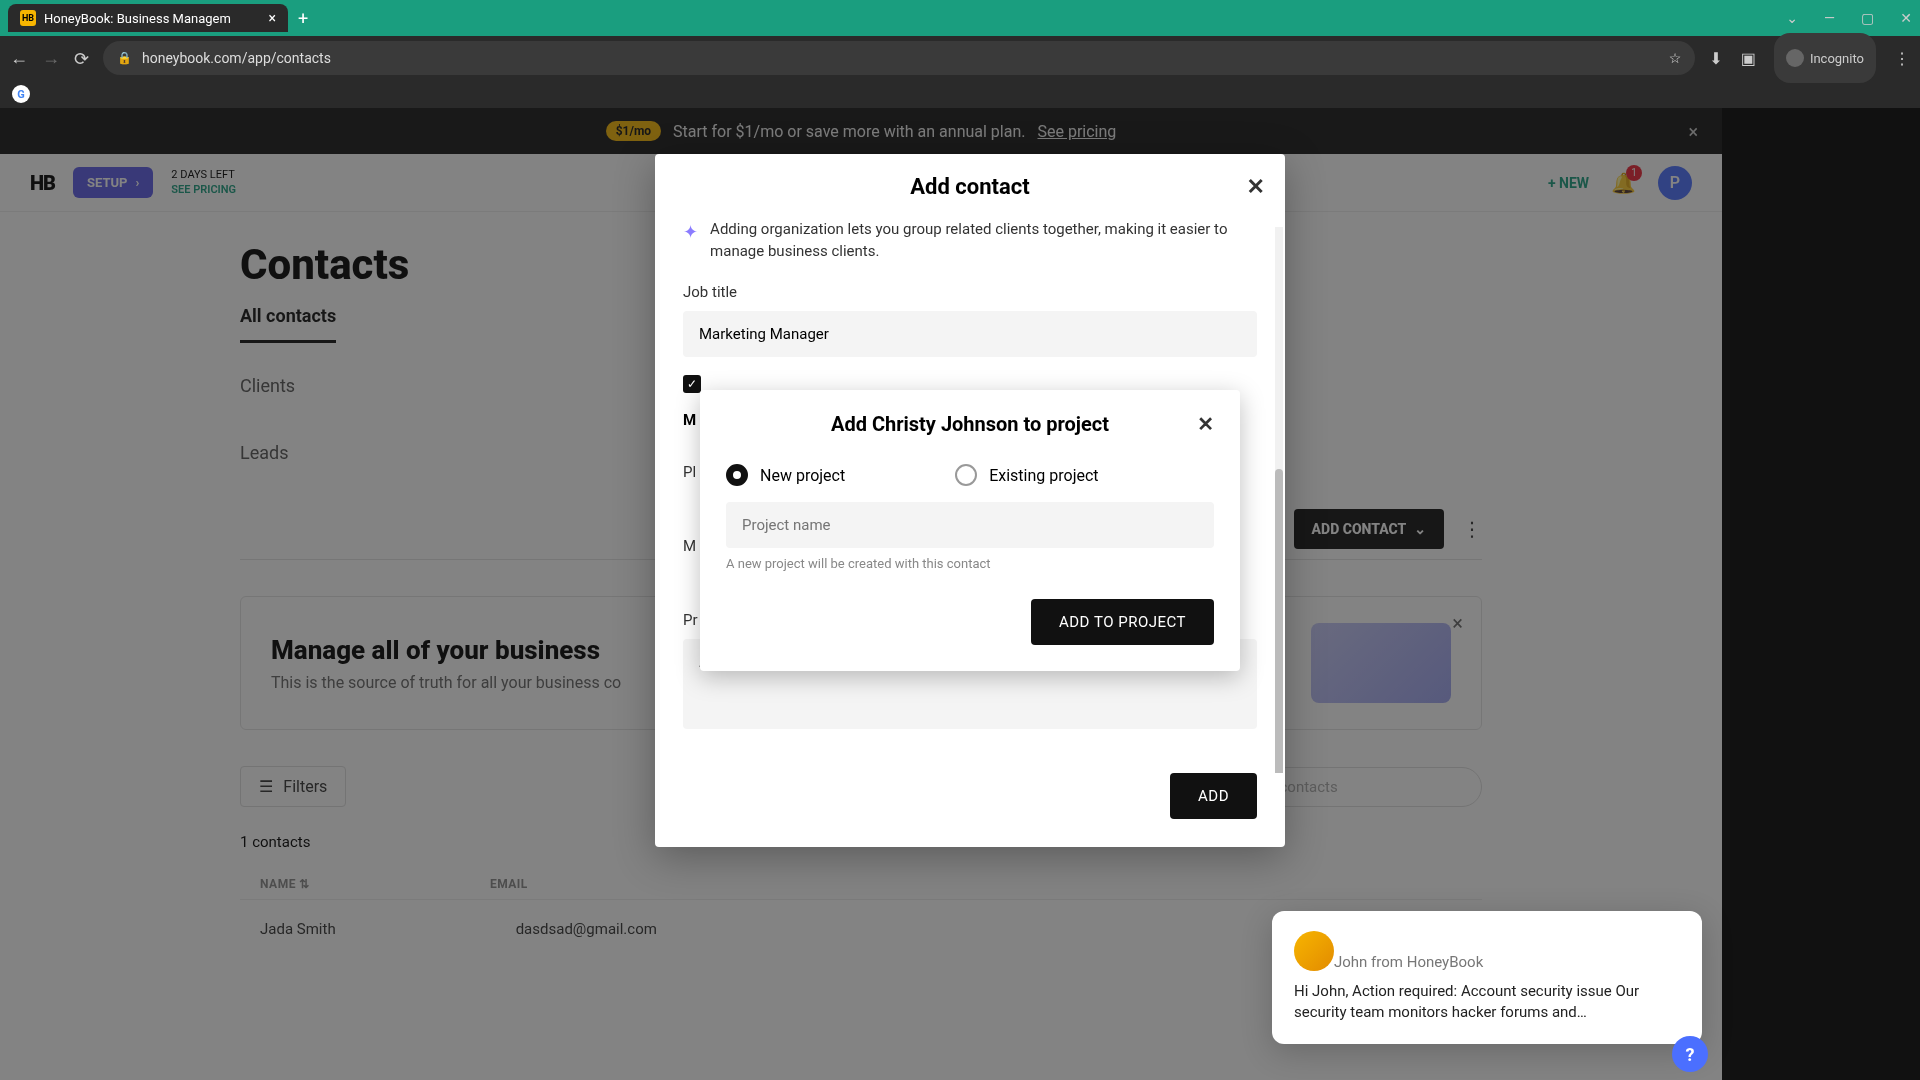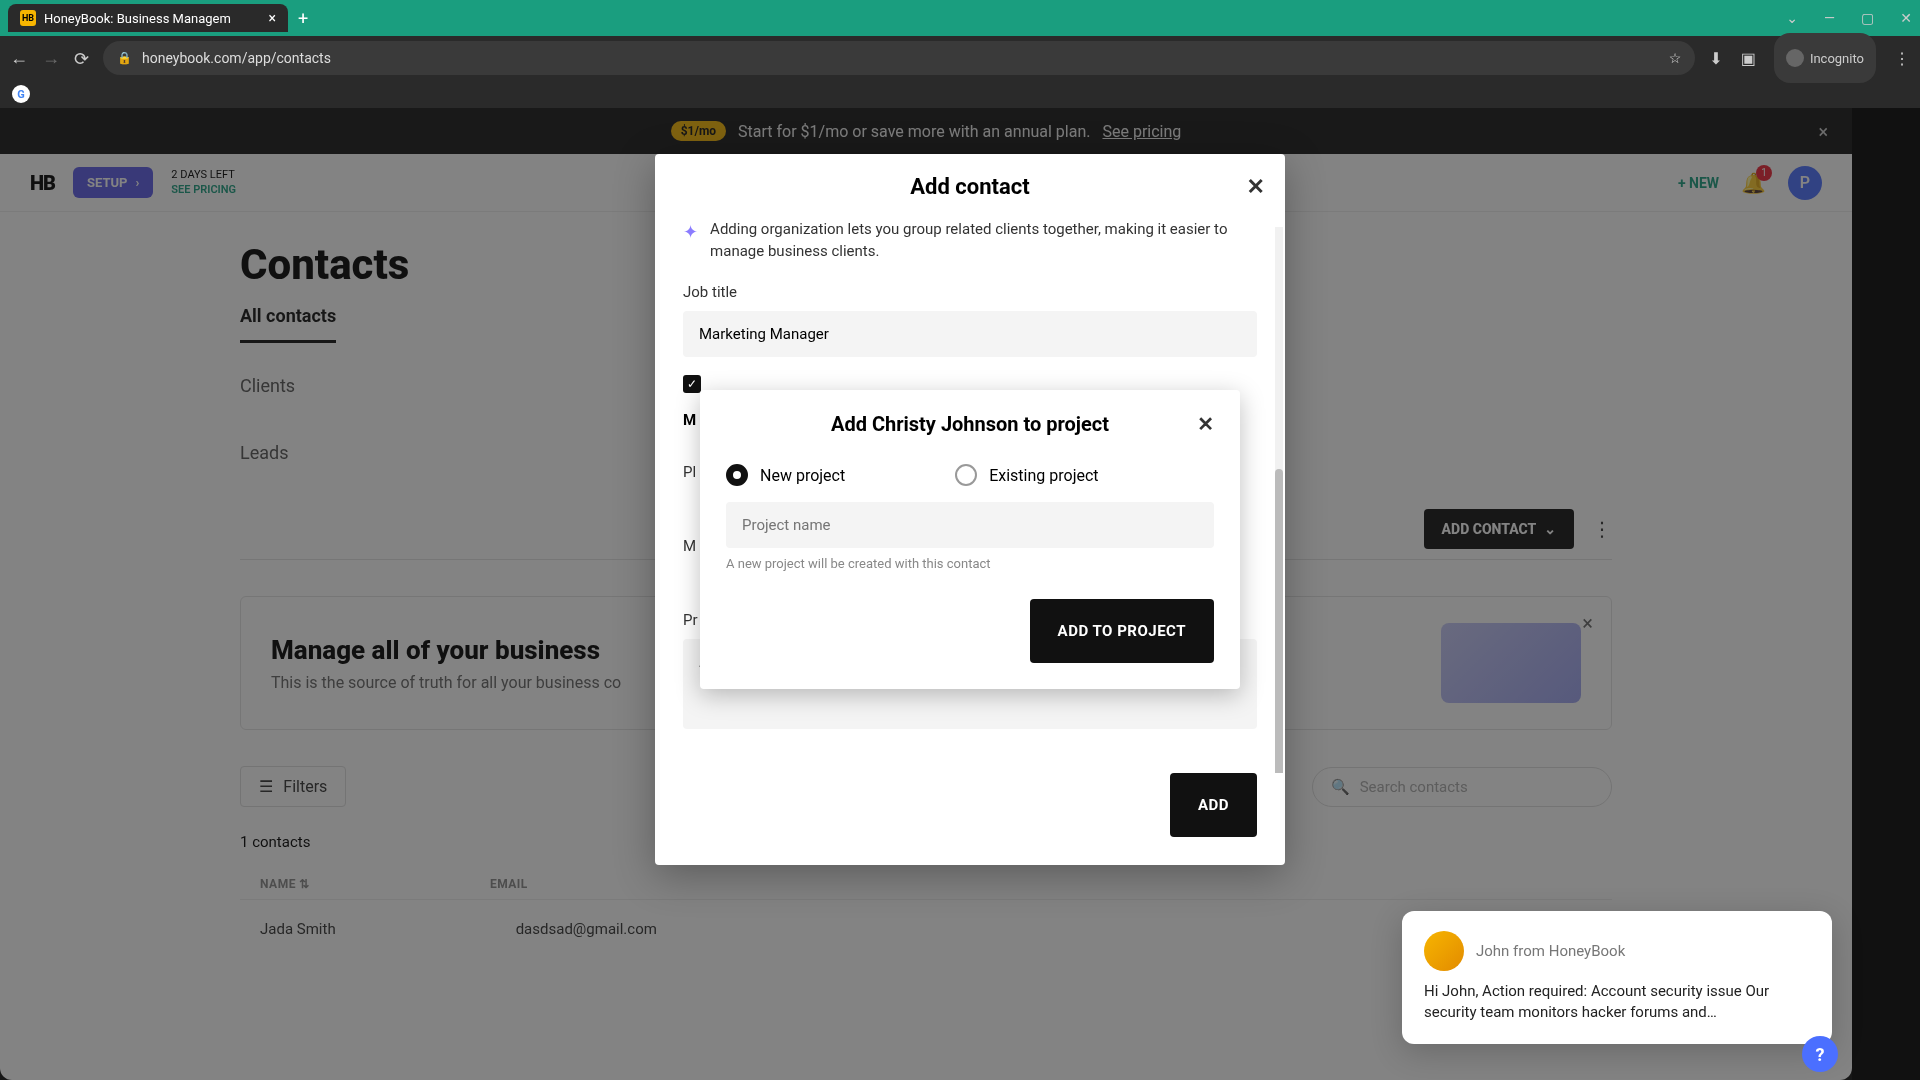--- a/index.html
+++ b/index.html
@@ -18,21 +18,21 @@
 .url-bar { flex: 1; background: #3a3a3a; border-radius: 22px; height: 34px; display: flex; align-items: center; padding: 0 14px; color: #ddd; font-size: 14px; gap: 10px; }
 .url-bar .lock { font-size: 12px; }
 .toolbar-right { display: flex; gap: 18px; align-items: center; }
 .incog-pill { display: flex; align-items: center; gap: 6px; background: #3a3a3a; border-radius: 16px; padding: 16px 12px; font-size: 13px; }
 .incog-pill .hat { width: 18px; height: 18px; border-radius: 50%; background: #666; }
 
 .bookmark-bar { background: #2a2a2a; height: 28px; display: flex; align-items: center; padding-left: 12px; }
 .g-icon { width: 18px; height: 18px; border-radius: 50%; background: #fff; font-size: 11px; font-weight: bold; color: #4285f4; display: flex; align-items: center; justify-content: center; }
 
 
-.viewport { position: relative; width: 1852px; height: calc(1080px - 108px); background: #fff; border-radius: 12px; }
+.viewport { position: relative; width: 1722px; height: calc(1080px - 108px); background: #fff; }
 .promo-bar { background: #161616; height: 46px; display: flex; align-items: center; justify-content: center; color: #eee; font-size: 16px; gap: 12px; position: relative; }
 .promo-pill { background: #f7b500; color: #111; font-weight: 700; font-size: 12px; border-radius: 12px; padding: 3px 10px; }
 .promo-close { position: absolute; right: 24px; color: #ccc; font-size: 18px; }
 .underline { text-decoration: underline; }
 
 
 .app-header { height: 58px; display: flex; align-items: center; padding: 0 30px; gap: 18px; border-bottom: 1px solid #eee; }
 .logo { font-weight: 900; font-size: 20px; letter-spacing: -1px; }
 .setup-btn { background: #5b5be6; color: #fff; font-weight: 700; font-size: 13px; border-radius: 6px; padding: 8px 14px; display: flex; align-items: center; gap: 8px; }
 .trial { font-size: 11px; line-height: 1.3; }
@@ -76,40 +76,40 @@
 .modal-close { position: absolute; right: 20px; font-size: 22px; color: #333; cursor: pointer; }
 .modal-body { padding: 0 28px 20px; max-height: 680px; overflow-y: auto; position: relative; }
 .tip-row { display: flex; gap: 12px; font-size: 15px; color: #333; line-height: 1.45; margin-bottom: 20px; }
 .sparkle { color: #8b7cff; font-size: 18px; }
 .form-label { font-size: 15px; color: #333; margin-bottom: 10px; display: block; }
 .text-input { width: 100%; background: #f4f4f4; border: none; border-radius: 4px; padding: 14px 16px; font-size: 15px; margin-bottom: 18px; }
 .checkbox-row { display: flex; align-items: center; gap: 10px; margin-bottom: 18px; }
 .checkbox { width: 18px; height: 18px; background: #111; border-radius: 3px; display: flex; align-items: center; justify-content: center; color: #fff; font-size: 12px; }
 .section-label { font-size: 15px; font-weight: 700; margin-bottom: 12px; }
 .notes-area { width: 100%; background: #f4f4f4; border: none; border-radius: 4px; padding: 14px 16px; font-size: 15px; height: 90px; resize: none; margin-bottom: 20px; }
-.btn-primary { background: #111; color: #fff; font-weight: 700; font-size: 15px; padding: 23px 28px; border-radius: 4px; border: none; letter-spacing: 0.5px; }
+.btn-primary { background: #111; color: #fff; font-weight: 400; font-size: 15px; padding: 14px 28px; border-radius: 4px; border: none; letter-spacing: 0.5px; }
 .modal-footer { display: flex; justify-content: flex-end; padding: 0 28px 28px; }
 .modal-scroll-track { position: absolute; right: 2px; top: 8px; bottom: 8px; width: 8px; background: #f1f1f1; }
 .modal-scroll-thumb { position: absolute; right: 2px; width: 8px; background: #bbb; border-radius: 4px; }
 
 
 .modal2 { position: absolute; left: 700px; top: 282px; width: 540px; background: #fff; border-radius: 4px; box-shadow: 0 6px 24px rgba(0,0,0,0.25); padding: 22px 26px 26px; }
 .modal2-title { font-size: 20px; font-weight: 700; text-align: center; margin-bottom: 28px; position: relative; }
 .modal2-close { position: absolute; right: 0; top: 0; font-size: 20px; color: #333; }
 .radio-row { display: flex; gap: 110px; margin-bottom: 16px; }
 .radio-opt { display: flex; align-items: center; gap: 12px; font-size: 16px; }
 .radio { width: 22px; height: 22px; border-radius: 50%; border: 2px solid #999; }
 .radio.sel { border: 7px solid #111; }
 .proj-input { width: 100%; background: #f4f4f4; border: none; border-radius: 4px; padding: 14px 16px; font-size: 15px; margin-bottom: 8px; }
 .helper { font-size: 13px; color: #888; margin-bottom: 28px; }
 .modal2-footer { display: flex; justify-content: flex-end; }
 
 
 .chat-popup { position: absolute; right: 20px; bottom: 36px; width: 430px; background: #fff; border-radius: 12px; box-shadow: 0 8px 32px rgba(0,0,0,0.2); padding: 20px 22px; }
-.chat-head { display: flex; align-items: center; gap: 12px; margin-bottom: 10px; }
+.chat-head { display: flex; align-items: flex-end; margin-bottom: 10px; }
 .chat-avatar { width: 40px; height: 40px; border-radius: 50%; background: linear-gradient(135deg, #f7b500, #e28b00); }
 .chat-name { color: #777; font-size: 15px; }
 .chat-msg { font-size: 15px; color: #222; line-height: 1.45; }
 
 .help-bubble { position: absolute; right: 14px; bottom: 8px; width: 36px; height: 36px; border-radius: 50%; background: #4b6fff; color: #fff; display: flex; align-items: center; justify-content: center; font-size: 18px; font-weight: 700; }
 </style>
 </head>
 <body>
 
 <div class="browser-chrome">

